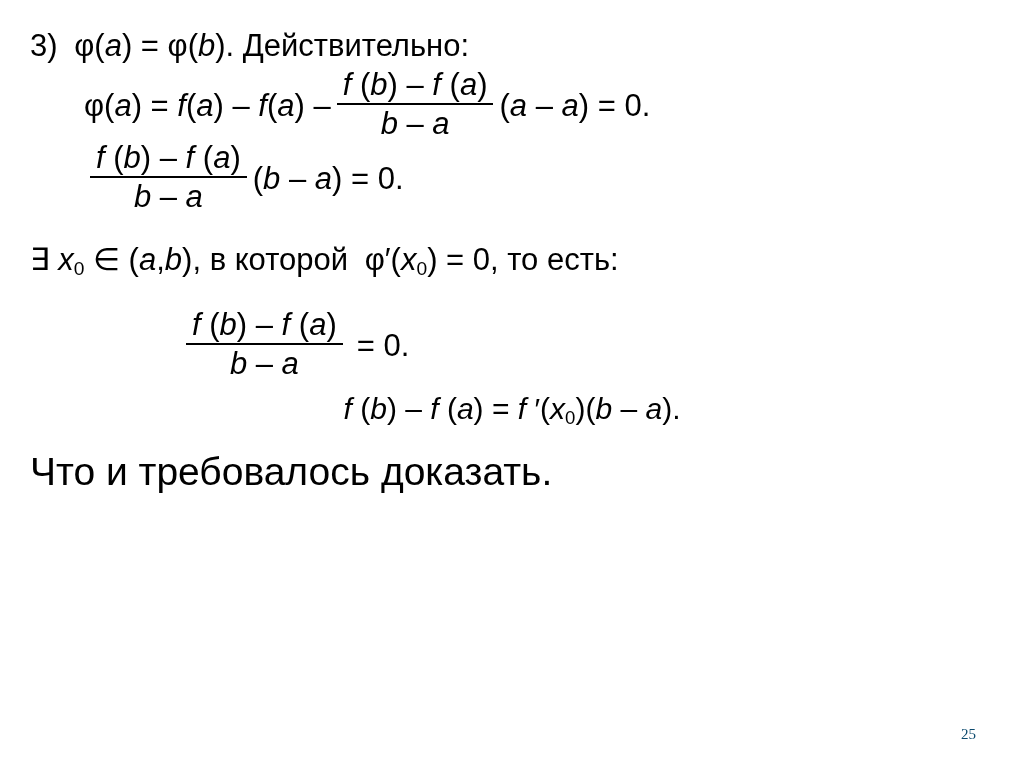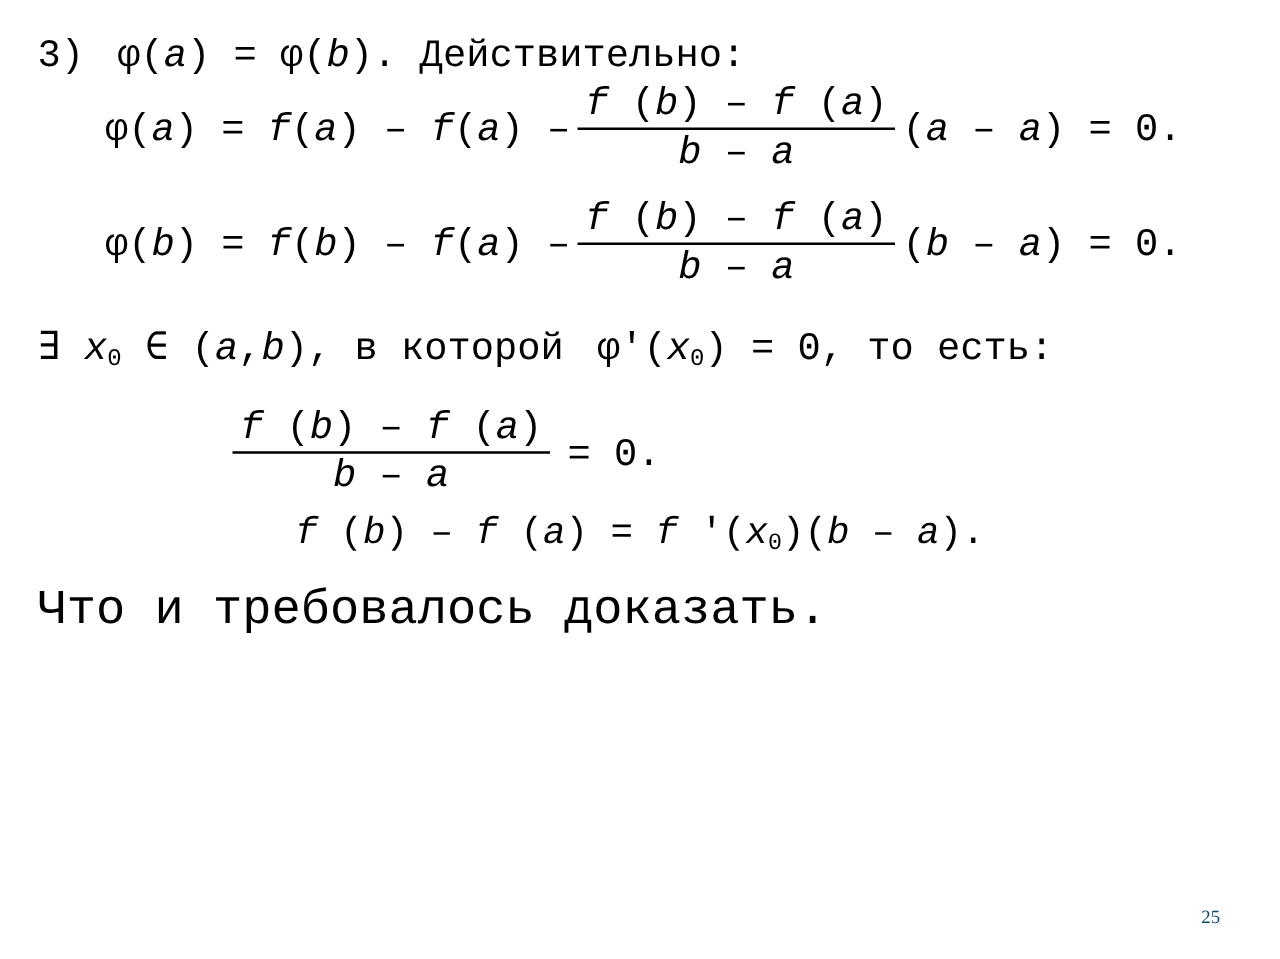--- a/index.html
+++ b/index.html
@@ -18,21 +18,21 @@
   .slide {
     position: relative;
     width: 1024px;
     height: 767px;
     box-sizing: border-box;
     padding: 28px 40px 0 30px;
   }
 
   
   .math {
-    font-family: Liberation Mono, monospace;
+    font-family: Liberation Sans, sans-serif;
   }
   .it { font-style: italic; }
 
   
   .frac {
     display: inline-block;
     vertical-align: middle;
     text-align: center;
     margin: 0 6px;
     position: relative;
@@ -66,21 +66,21 @@
   .eq-block {
     margin-top: 6px;
   }
   .eq-line {
     font-size: 31px;
     display: flex;
     align-items: center;
     justify-content: flex-start;
     white-space: nowrap;
   }
-  .eq-1 { padding-left: 54px; margin-bottom: 20px; }
+  .eq-1 { padding-left: 54px; margin-bottom: 1px; }
   .eq-2 { padding-left: 54px; }
 
   .para {
     font-size: 31px;
     margin-top: 34px;
   }
   .para2 {
     font-size: 31px;
     margin-top: 26px;
   }
@@ -138,21 +138,20 @@
     <div class="eq-line eq-1">
       <span class="math">φ(<span class="it">a</span>) = <span class="it">f</span>(<span class="it">a</span>) – <span class="it">f</span>(<span class="it">a</span>) –</span>
       <span class="frac math">
         <span class="num"><span class="it">f</span> (<span class="it">b</span>) – <span class="it">f</span> (<span class="it">a</span>)</span>
         <span class="den"><span class="it">b</span> – <span class="it">a</span></span>
       </span>
       <span class="math">(<span class="it">a</span> – <span class="it">a</span>) = 0.</span>
     </div>
 
     <div class="eq-line eq-2">
-      <span class="math">φ(<span class="it">b</span>) = <span class="it">f</span>(<span class="it">b</span>) – <span class="it">f</span>(<span class="it">a</span>) –</span>
       <span class="frac math">
         <span class="num"><span class="it">f</span> (<span class="it">b</span>) – <span class="it">f</span> (<span class="it">a</span>)</span>
         <span class="den"><span class="it">b</span> – <span class="it">a</span></span>
       </span>
       <span class="math">(<span class="it">b</span> – <span class="it">a</span>) = 0.</span>
     </div>
 
   </div>
 
 

